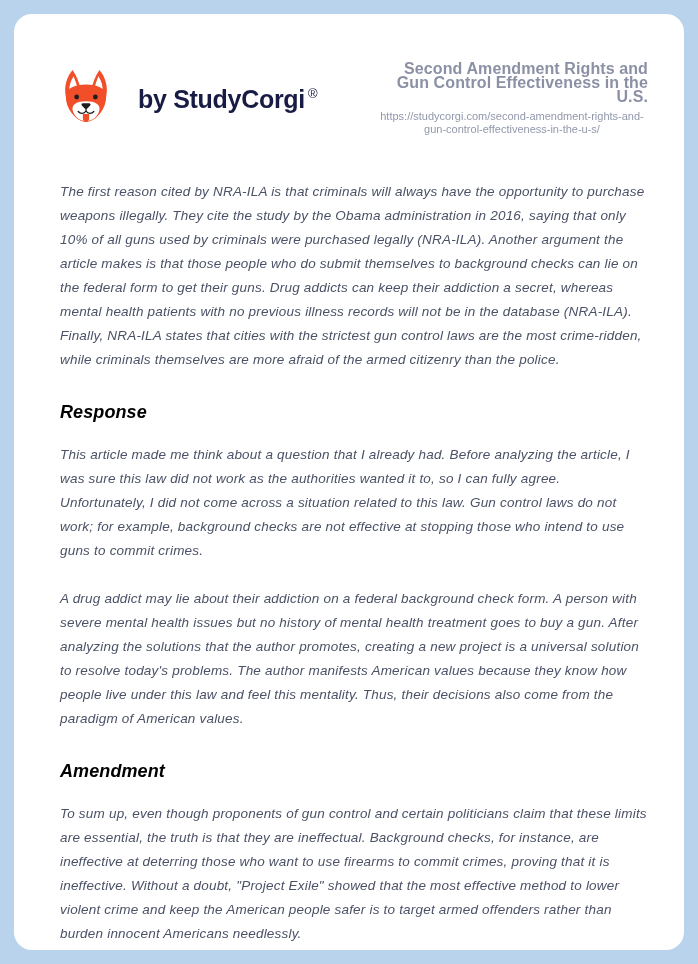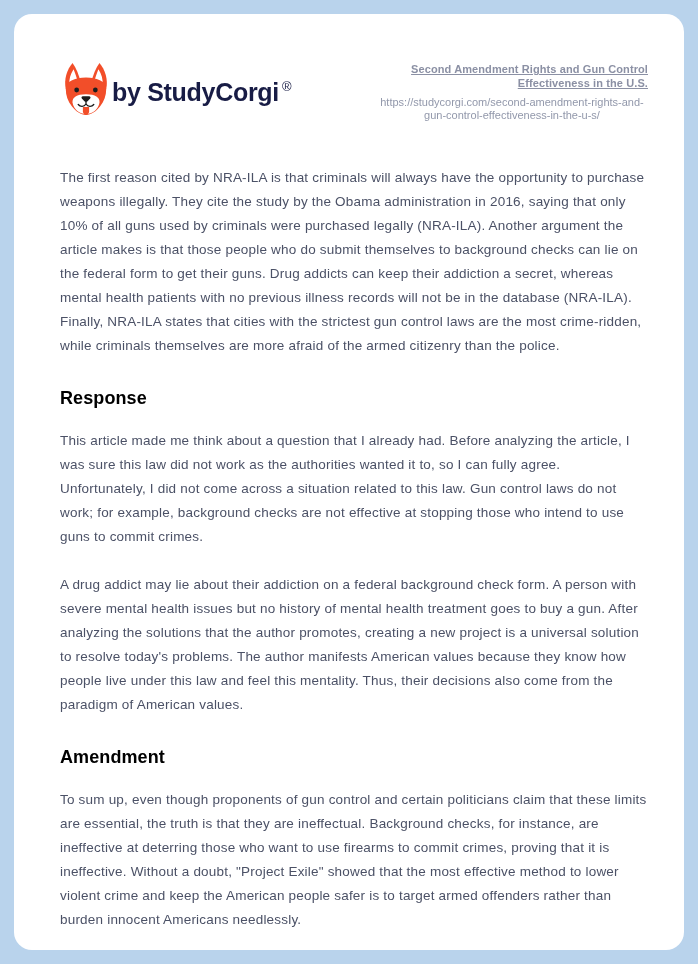--- a/index.html
+++ b/index.html
@@ -17,58 +17,58 @@
     border-radius: 18px;
     box-sizing: border-box;
     padding: 48px 36px 36px 46px;
     overflow: hidden;
   }
   .header {
     display: flex;
     justify-content: space-between;
     align-items: center;
   }
-  .brand { display: flex; align-items: center; gap: 0; }
+  .brand { display: flex; align-items: center; gap: 26px; }
   .brand-text {
     font-size: 25px;
     font-weight: 800;
     color: #181c45;
     letter-spacing: -0.3px;
     white-space: nowrap;
   }
   .reg-mark {
     font-size: 13px;
     font-weight: 400;
     color: #181c45;
     vertical-align: 10px;
     margin-left: 3px;
   }
   .doc-meta { text-align: right; max-width: 272px; }
   .doc-title {
-    font-size: 11px;
+    font-size: 16px;
     font-weight: 700;
     color: #8b90a4;
     line-height: 14px;
     letter-spacing: 0.1px;
-    text-decoration: underline;
   }
   .doc-url {
     font-size: 11px;
     color: #9298ab;
     line-height: 13px;
     margin-top: 6px;
     overflow-wrap: anywhere;
     text-align: center;
   }
   .content {
     margin-top: 44px;
     color: #4b5166;
     font-size: 13.5px;
     line-height: 24px;
     letter-spacing: 0.2px;
+    font-style: italic;
   }
   .content p { margin: 0 0 24px 0; }
   .content h2 {
     font-size: 18px;
     font-weight: 700;
     color: #000000;
     margin: 28px 0 19px 0;
     letter-spacing: 0.1px;
   }
 </style>

